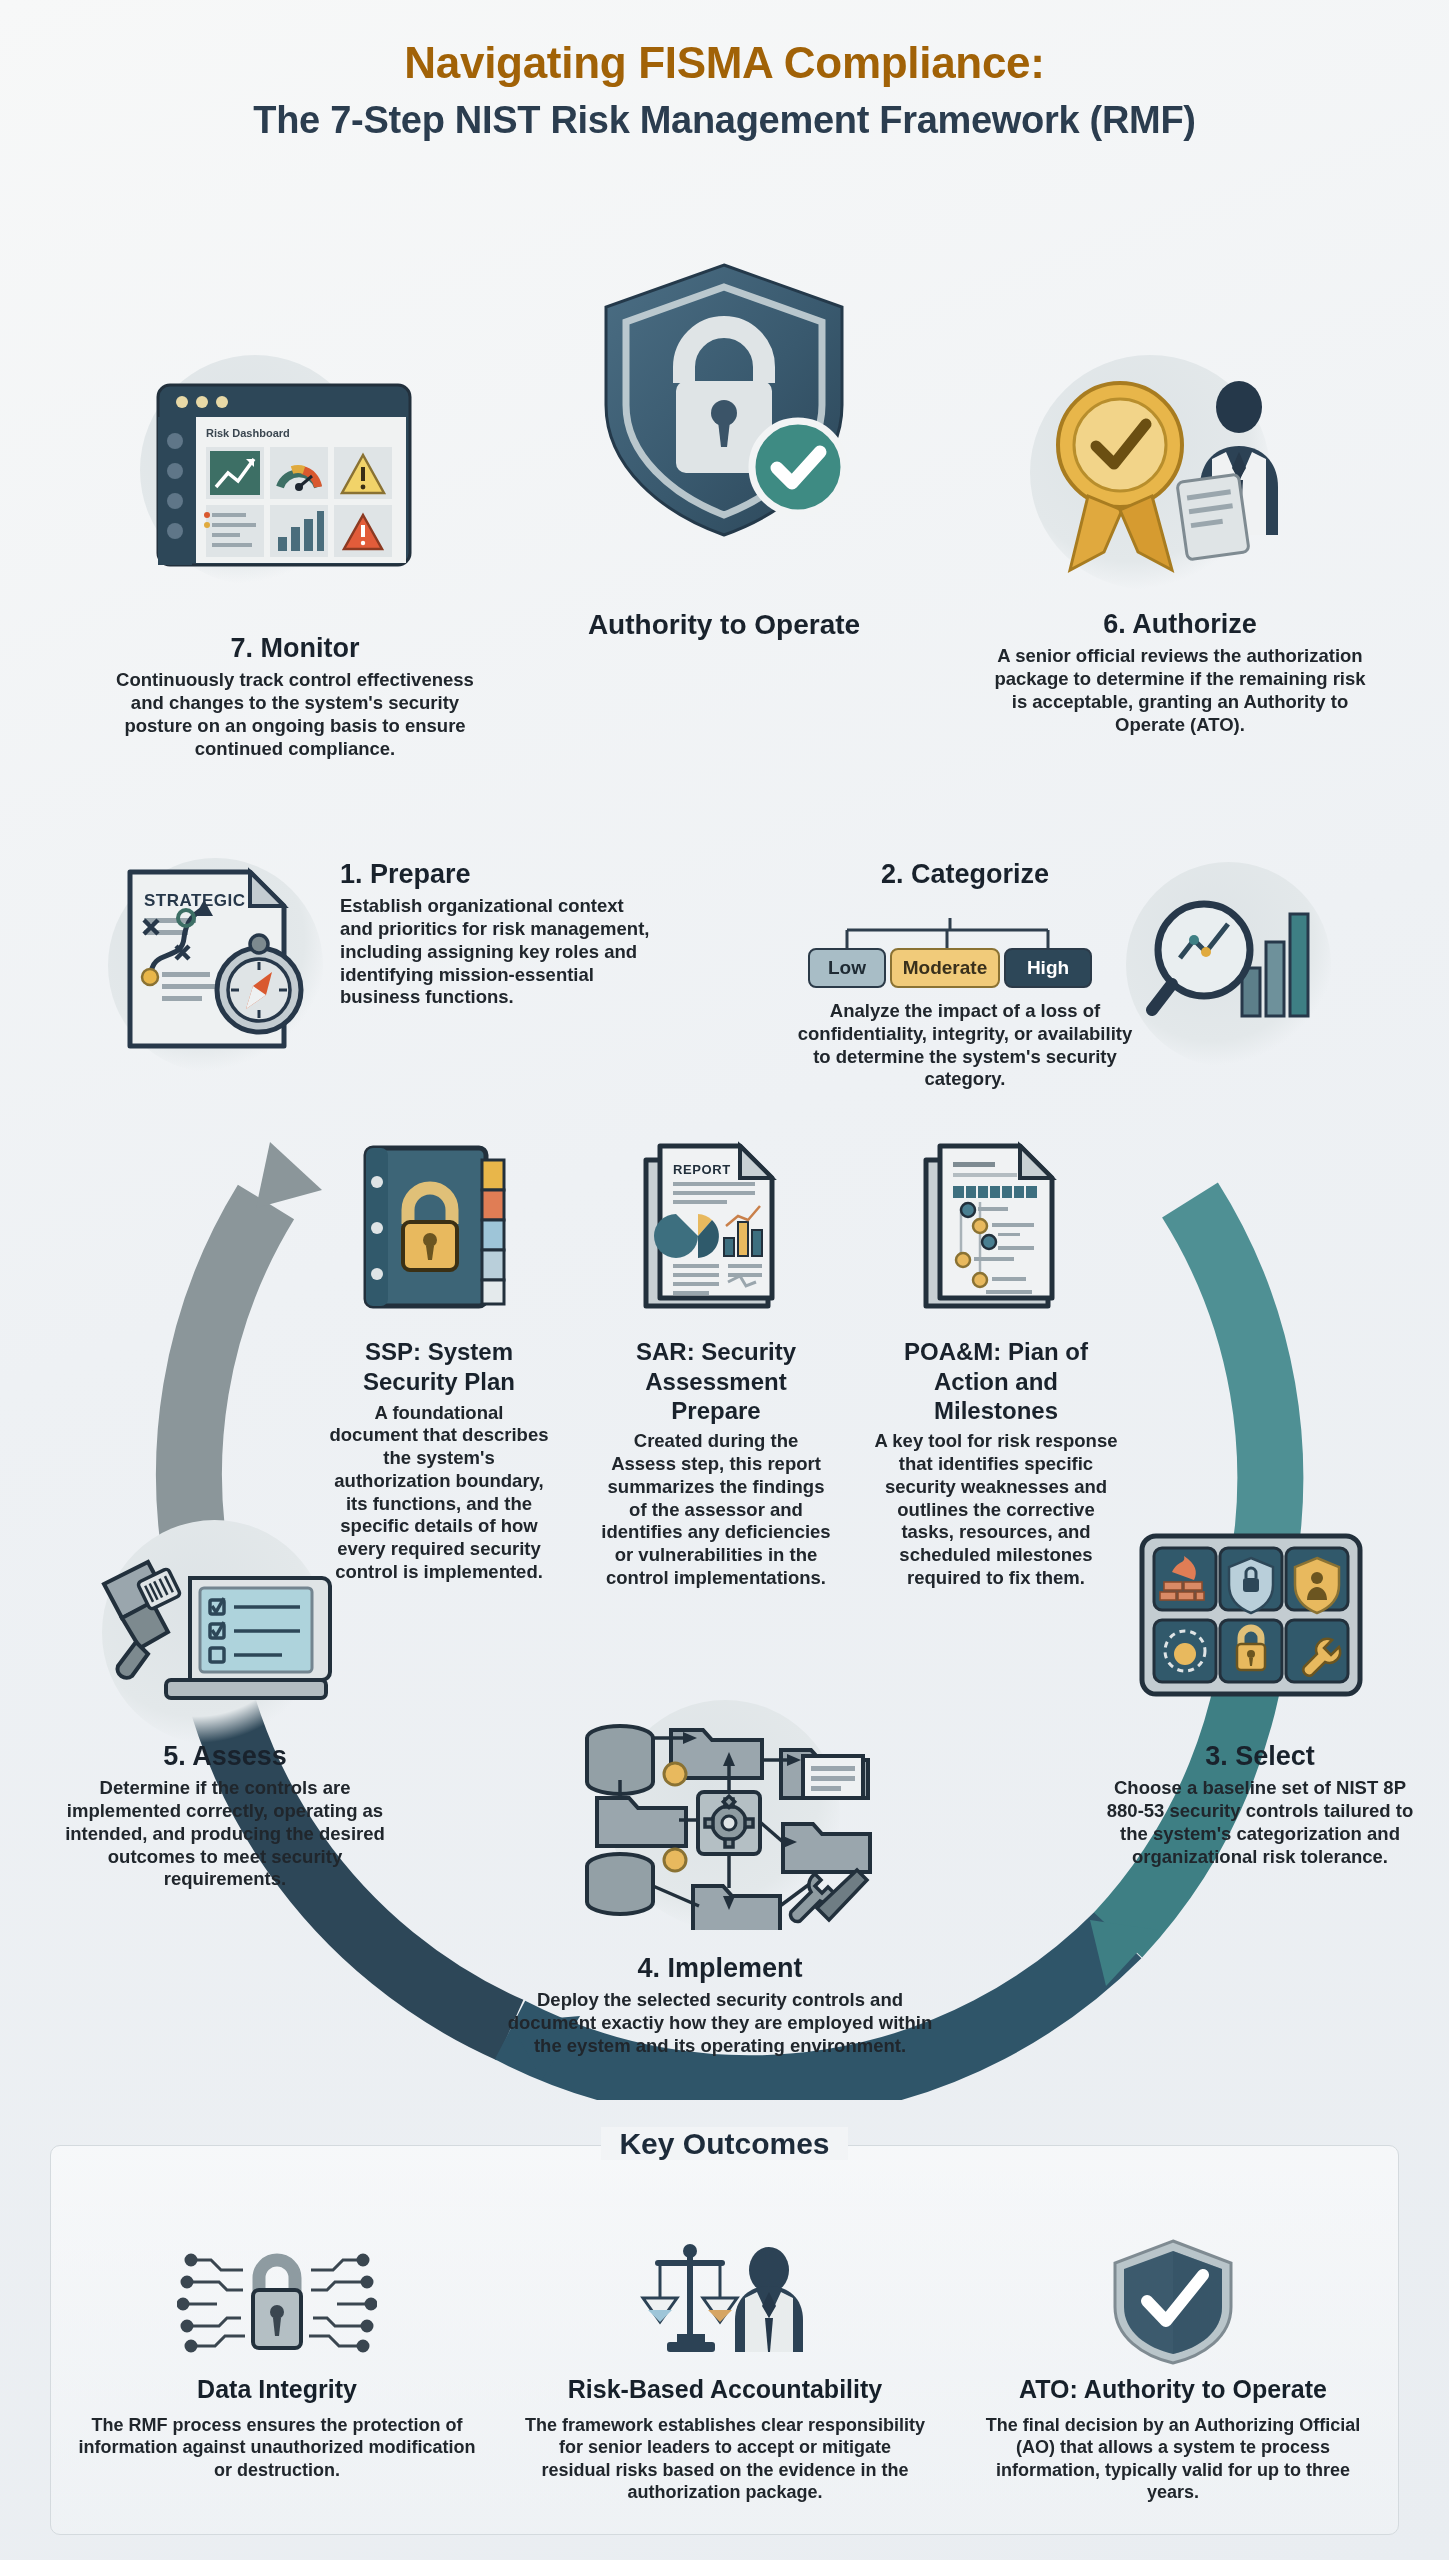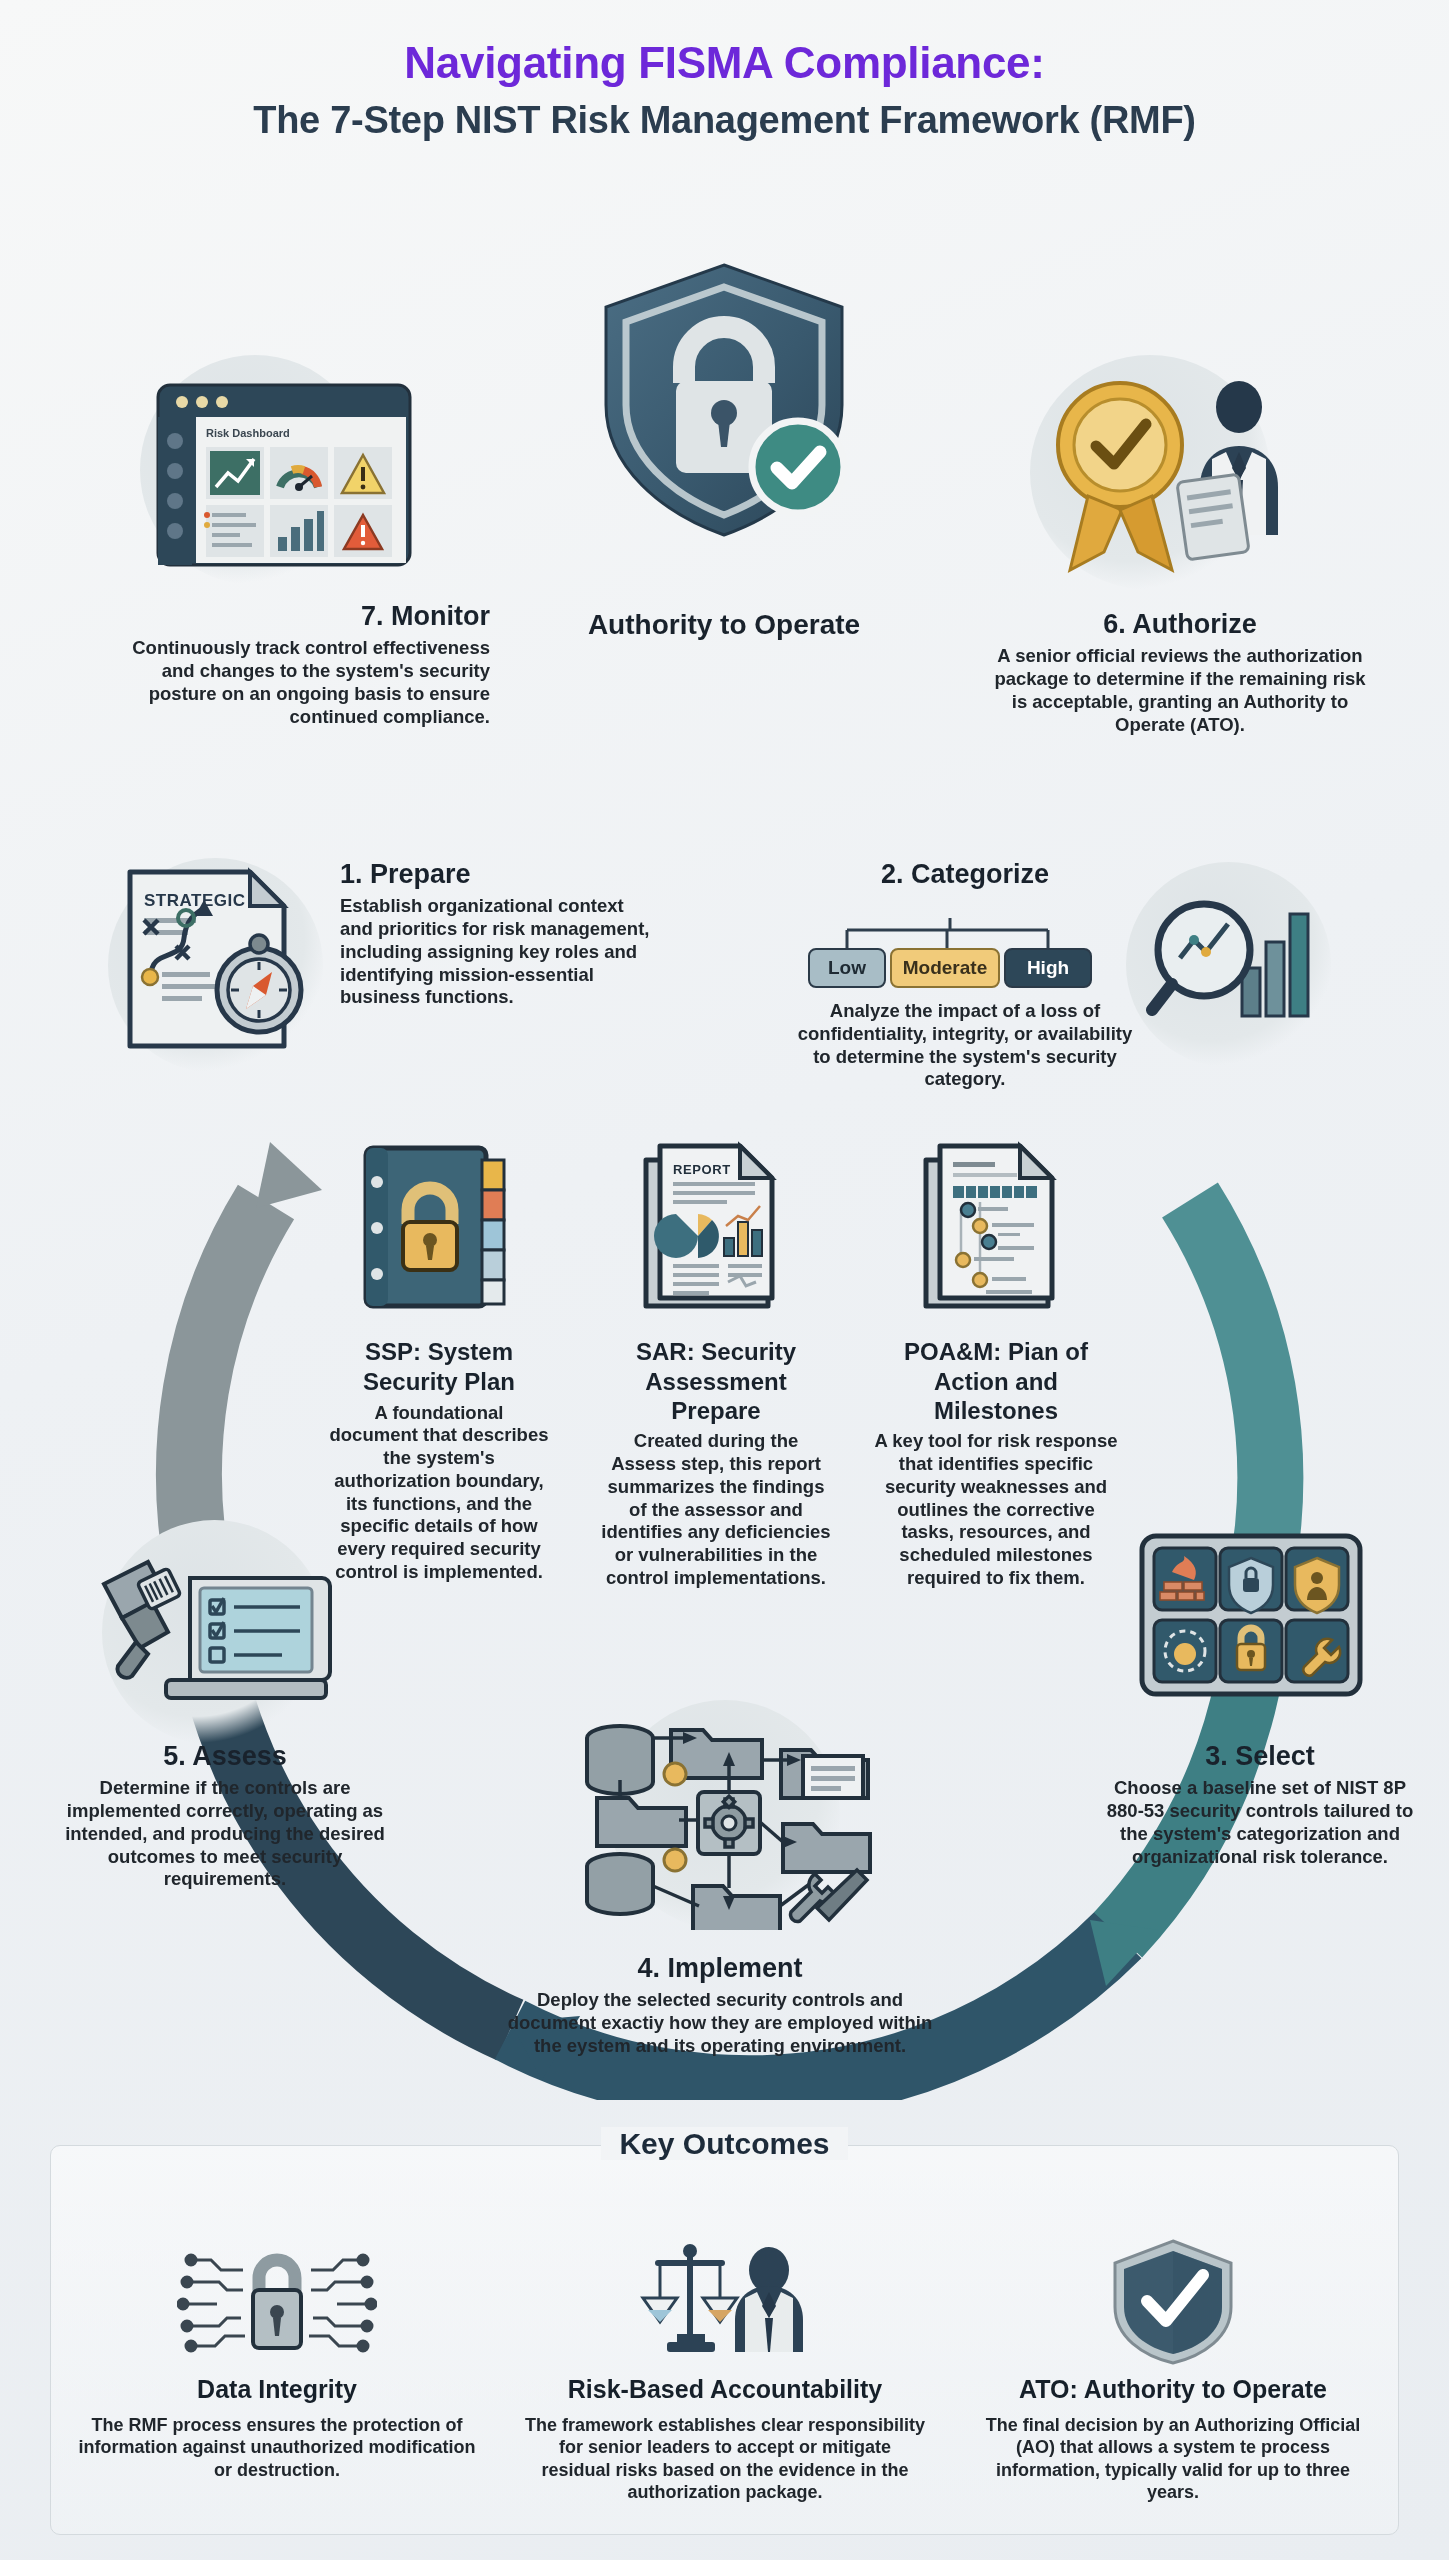--- a/index.html
+++ b/index.html
@@ -7,21 +7,21 @@
     width: 1449px; height: 2560px;
     font-family: "Liberation Sans", sans-serif;
     background: linear-gradient(160deg, #f7f8f8 0%, #eef1f4 45%, #e9edf1 100%);
     overflow: hidden;
   }
   #page { position: relative; width: 1449px; height: 2560px; }
 
   
   #header { position: absolute; top: 38px; left: 0; width: 100%; text-align: center; }
   #header .t1 {
-    font-size: 44px; font-weight: bold; color: #6d28d9;
+    font-size: 44px; font-weight: bold; color: #a16207;
     letter-spacing: -0.3px; line-height: 1.15;
   }
   #header .t2 {
     font-size: 38px; font-weight: bold; color: #2b3d4f;
     letter-spacing: -0.3px; line-height: 1.25; margin-top: 8px;
   }
 
   
   .blk { position: absolute; text-align: center; }
   .blk .h {
@@ -121,21 +121,21 @@
     <rect x="128" y="162" width="9" height="14" fill="#4a6d7c"></rect>
       <rect x="141" y="152" width="9" height="24" fill="#4a6d7c"></rect>
     <rect x="154" y="144" width="9" height="32" fill="#4a6d7c"></rect>
       <rect x="167" y="136" width="7" height="40" fill="#4a6d7c"></rect>
     <rect x="184" y="130" width="58" height="52" fill="#dfe4e6"></rect>
     <polygon points="213,140 232,174 194,174" fill="#e25c3a" stroke="#8c3a22" stroke-width="2.5"></polygon>
     <rect x="211" y="150" width="4" height="12" fill="#fff"></rect>
       <circle cx="213" cy="168" r="2.2" fill="#fff"></circle>
   </svg>
 
-  <div class="blk" style="left:100px; top:600px; width:390px;text-align:right;">
+  <div class="blk" style="left:100px; top:632px; width:390px;">
     <div class="h">7. Monitor</div>
     <div class="p">Continuously track control effectiveness and changes to the system's security posture on an ongoing basis to ensure continued compliance.</div>
   </div>
 
   <svg class="ico" style="left:584px; top:255px;" width="280" height="290" viewBox="0 0 280 290">
     <defs>
       <linearGradient id="shg" x1="0" y1="0" x2="1" y2="1">
         <stop offset="0%" stop-color="#4b6e84"></stop>
           <stop offset="55%" stop-color="#39596e"></stop>
           <stop offset="100%" stop-color="#2b4557"></stop>

